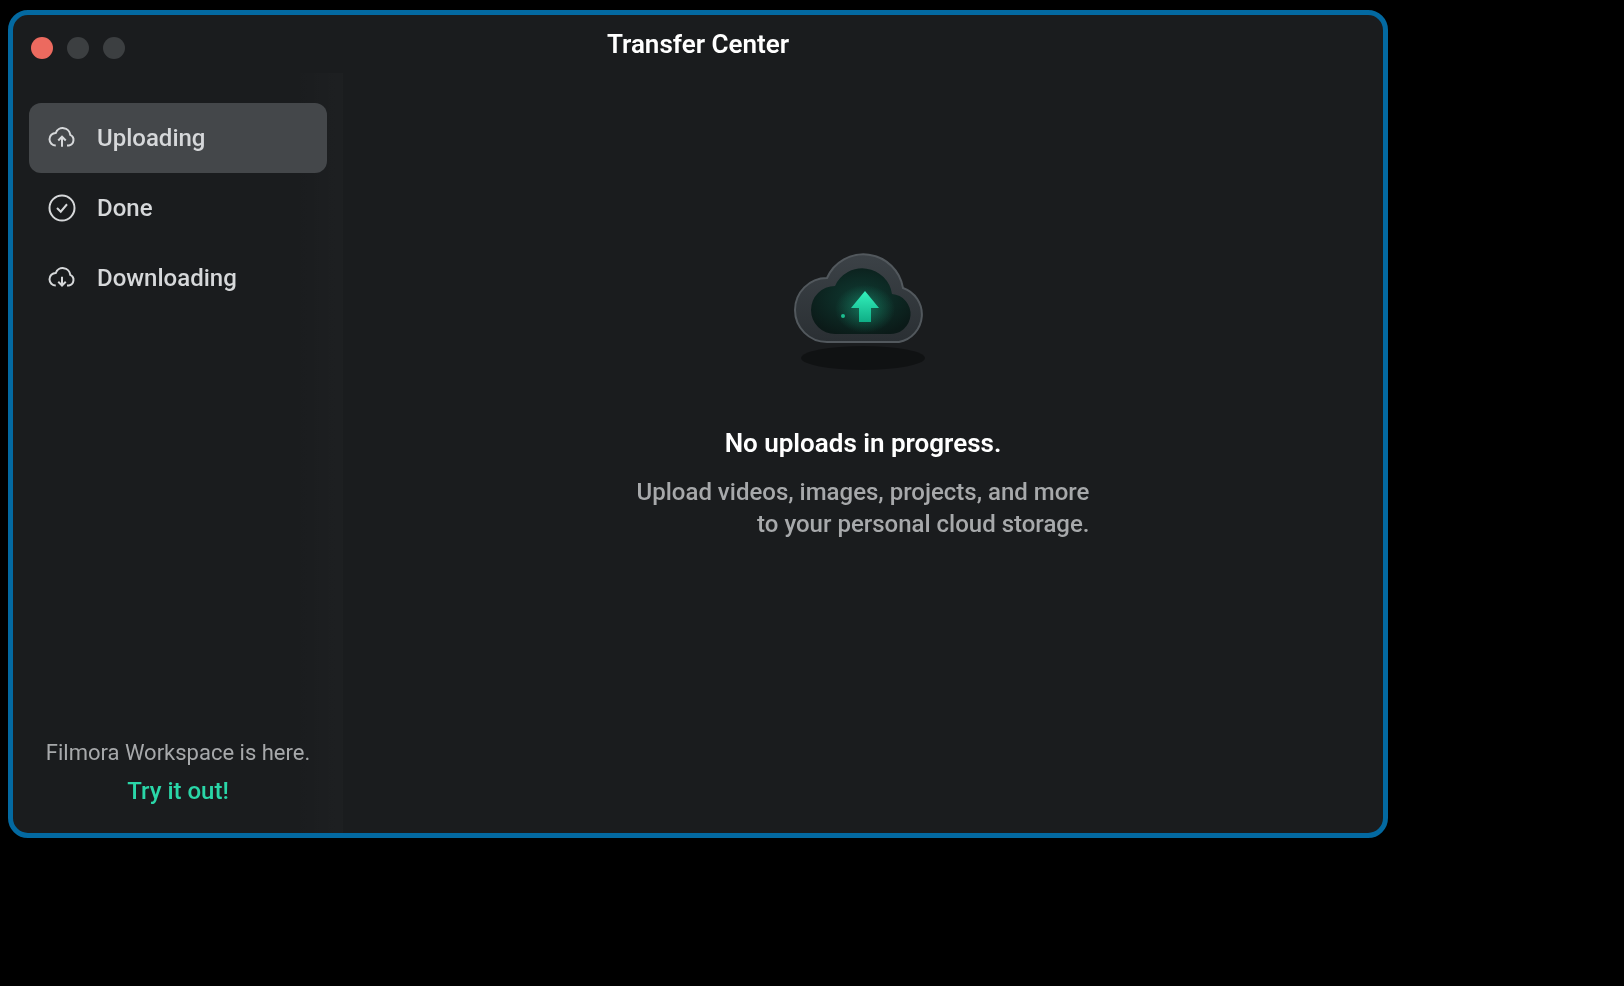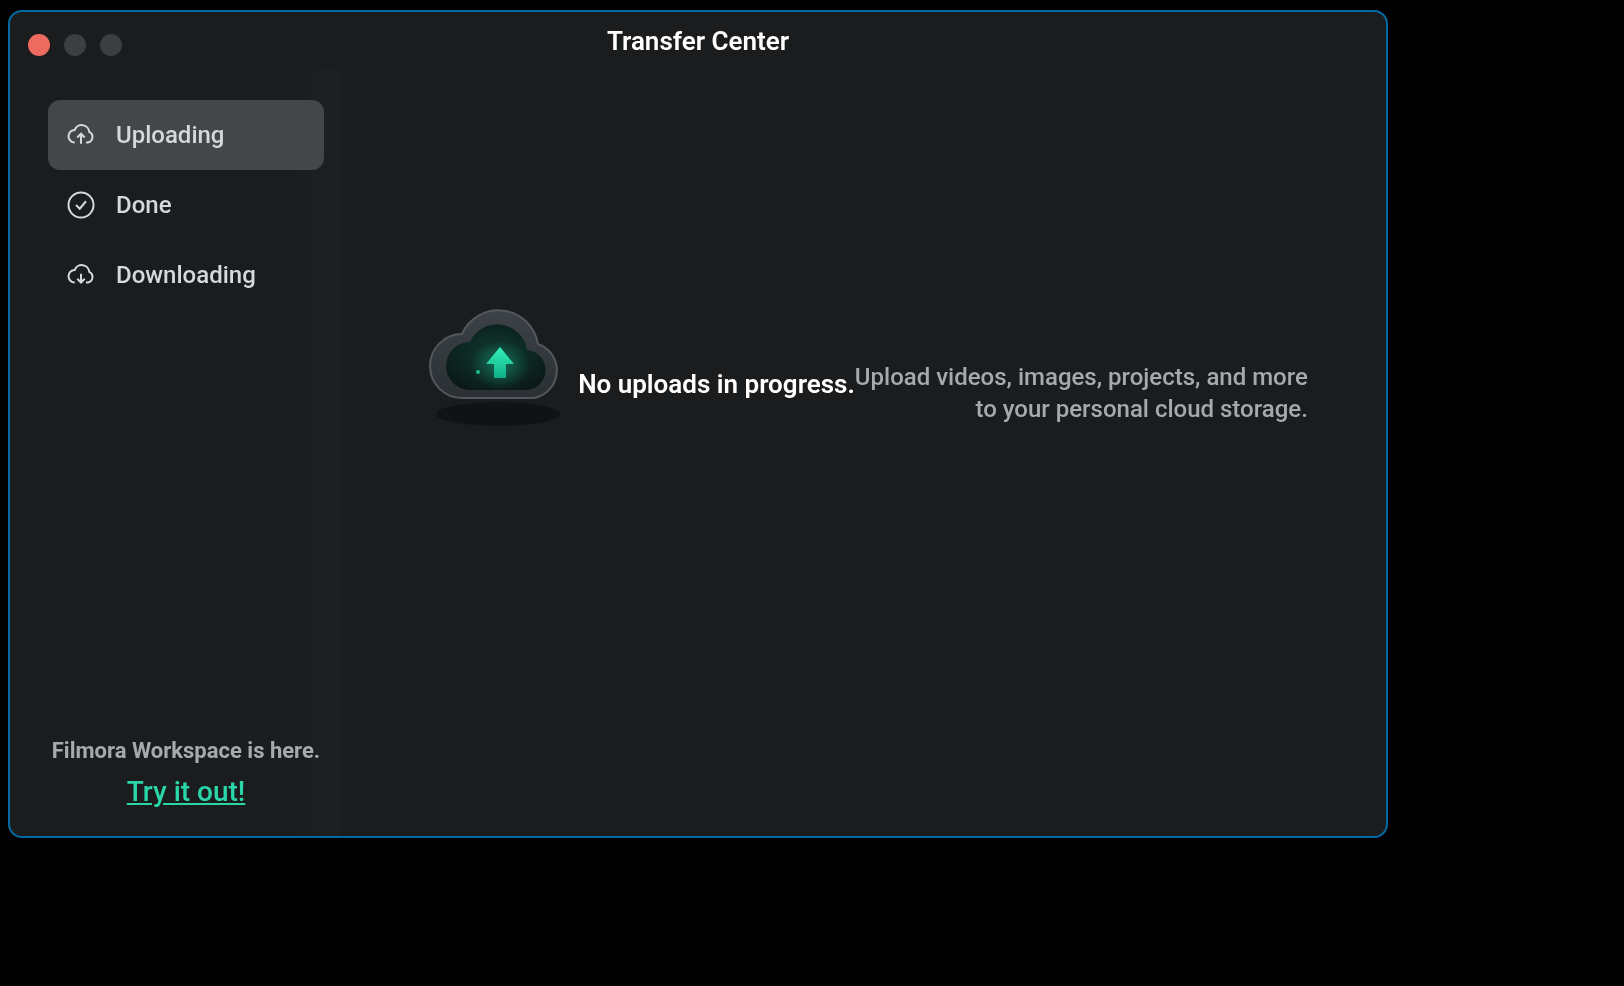--- a/index.html
+++ b/index.html
@@ -15,22 +15,22 @@
       font-family: -apple-system, BlinkMacSystemFont, "Segoe UI", Roboto, Helvetica, Arial, sans-serif;
       overflow: hidden;
     }
     .window {
       position: absolute;
       left: 8px;
       top: 10px;
       width: 1380px;
       height: 828px;
       background: #1a1c1e;
-      border-radius: 14px;
-      border: 2px solid #0369a1;
+      border-radius: 20px;
+      border: 5px solid #0369a1;
       overflow: hidden;
       display: flex;
       flex-direction: column;
     }
     .titlebar {
       height: 58px;
       flex: 0 0 auto;
       position: relative;
       display: flex;
       align-items: center;
@@ -58,21 +58,21 @@
     .body {
       flex: 1 1 auto;
       display: flex;
       min-height: 0;
     }
     .sidebar {
       width: 330px;
       flex: 0 0 auto;
       display: flex;
       flex-direction: column;
-      padding: 30px 16px 22px 38px;
+      padding: 30px 16px 22px 16px;
       background: linear-gradient(90deg, rgba(255,255,255,0.00) 0%, rgba(255,255,255,0.00) 85%, rgba(255,255,255,0.015) 100%);
     }
     .nav {
       display: flex;
       flex-direction: column;
       gap: 0px;
     }
     .nav-item {
       display: flex;
       align-items: center;
@@ -101,34 +101,33 @@
       fill: none;
     }
     .promo {
       margin-top: auto;
       text-align: center;
       padding-bottom: 6px;
     }
     .promo-text {
       color: #a7a9ab;
       font-size: 22px;
-      font-weight: 700;
+      font-weight: 400;
       margin-bottom: 12px;
     }
     .promo-link {
       color: #2ad6a8;
-      font-size: 28px;
+      font-size: 24px;
       font-weight: 500;
-      text-decoration: underline;
       cursor: pointer;
     }
     .main {
       flex: 1 1 auto;
       display: flex;
-      flex-direction: row;
+      flex-direction: column;
       align-items: center;
       justify-content: center;
       padding-bottom: 120px;
     }
     .hero-icon {
       margin-bottom: 48px;
     }
     .empty-title {
       color: #ffffff;
       font-size: 26px;

